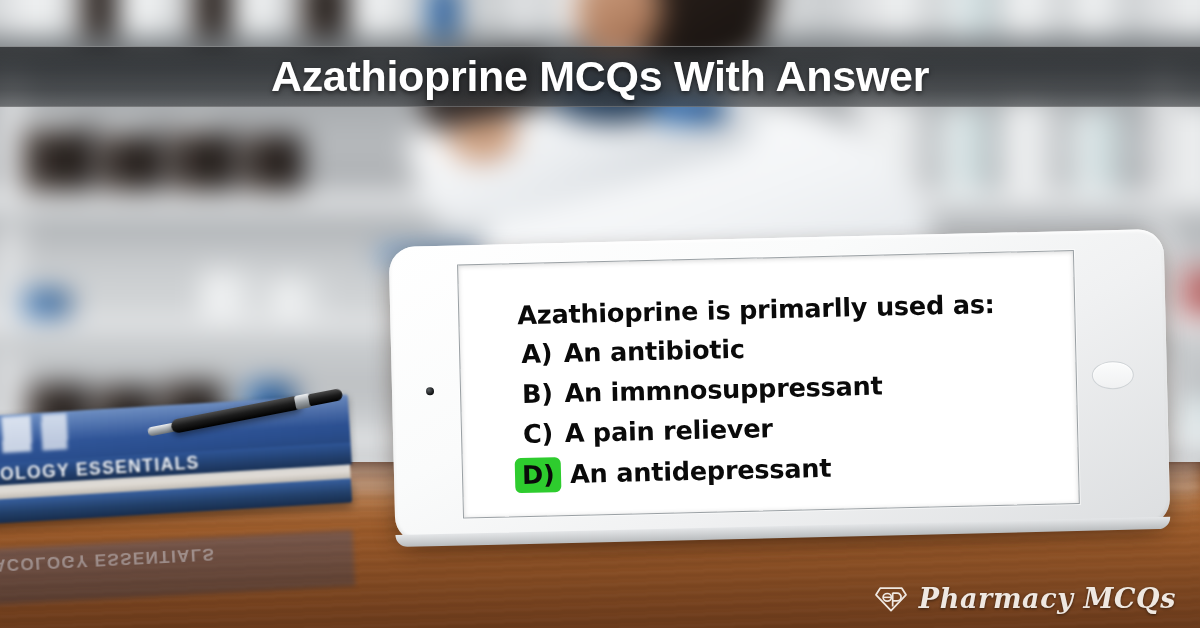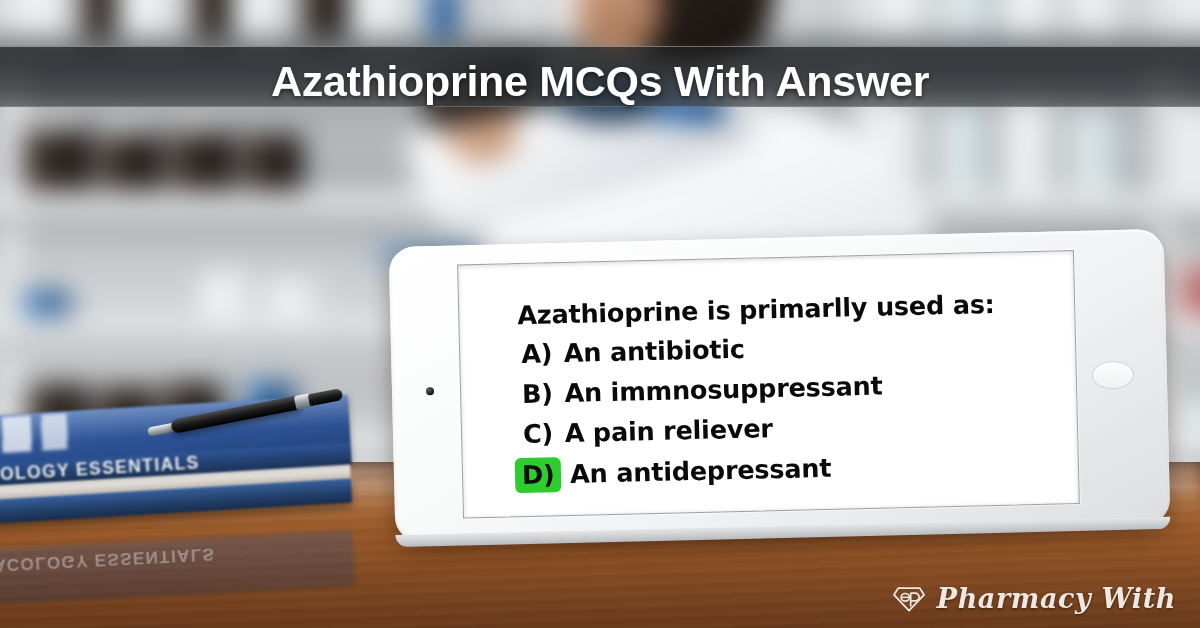--- a/index.html
+++ b/index.html
@@ -160,21 +160,21 @@
 
   
   .banner{position:absolute;left:0;right:0;top:46px;height:59px;
     background:linear-gradient(180deg,
       rgba(28,30,32,.72) 0%,
       rgba(38,41,44,.80) 38%,
       rgba(46,49,52,.78) 72%,
       rgba(58,61,64,.66) 100%);
     border-top:1px solid rgba(255,255,255,.30);
     border-bottom:1px solid rgba(255,255,255,.28);
-    display:flex;align-items:flex-end;justify-content:center;}
+    display:flex;align-items:center;justify-content:center;}
   .banner-title{color:#ffffff;font-size:43px;font-weight:700;letter-spacing:-.3px;
     font-family:"Liberation Sans",sans-serif;
     text-shadow:0 2px 5px rgba(0,0,0,.55);white-space:nowrap;}
 
   
   .wm{position:absolute;right:24px;bottom:14px;display:flex;align-items:center;gap:11px;
     opacity:.94;}
   .wm-logo{width:34px;height:30px;flex:0 0 auto;}
   .wm-text{color:#f7f3ee;font-size:27px;font-weight:700;font-style:italic;
     font-family:"DejaVu Serif","Liberation Serif",serif;letter-spacing:.6px;
@@ -336,16 +336,16 @@
   </div>
 
   <div class="wm">
     <svg class="wm-logo" viewBox="0 0 40 36">
       <path d="M7 5 L33 5 L38 13 L20 32 L2 13 Z" fill="none" stroke="#f7f3ee" stroke-width="2.1" stroke-linejoin="round"></path>
       <ellipse cx="15.5" cy="16" rx="5" ry="4.6" fill="none" stroke="#f7f3ee" stroke-width="2"></ellipse>
       <path d="M11 16 L20 16" stroke="#f7f3ee" stroke-width="1.8"></path>
       <path d="M22 10.5 L22 27" stroke="#f7f3ee" stroke-width="2.1"></path>
       <path d="M22 11 L27.5 11 A4.6 4.6 0 0 1 27.5 20.2 L22 20.2" fill="none" stroke="#f7f3ee" stroke-width="2.1"></path>
     </svg>
-    <div class="wm-text">Pharmacy With</div>
+    <div class="wm-text">Pharmacy MCQs</div>
   </div>
 
 </div>
 
 </body></html>

